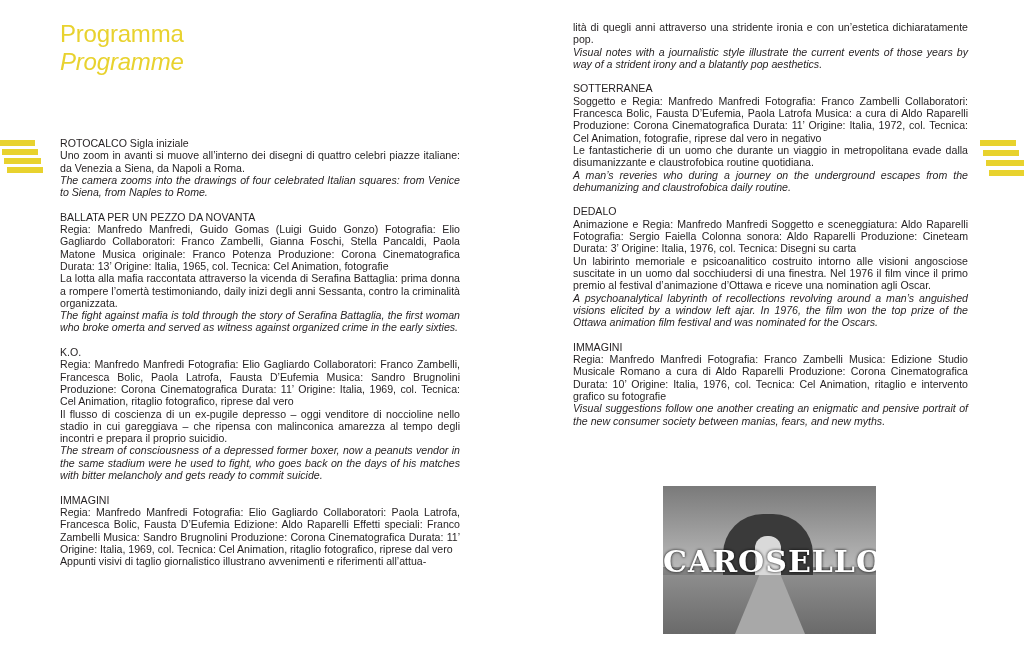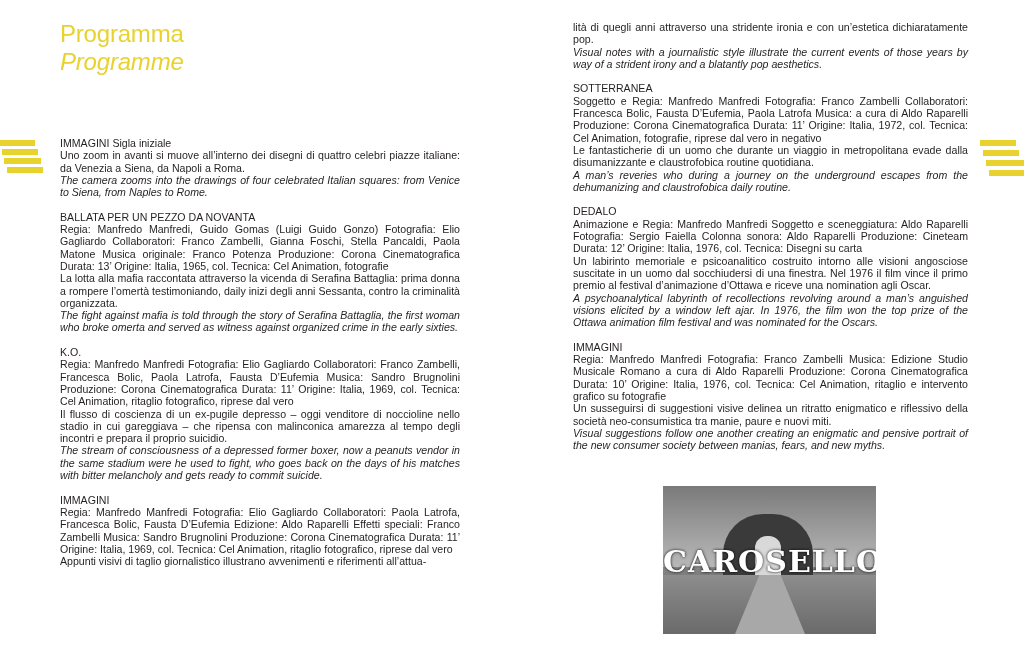--- a/index.html
+++ b/index.html
@@ -50,21 +50,21 @@
 
 <div class="stripes" style="left:980px; top:140px;">
   <div class="stripe" style="left:0; top:0; width:36px;"></div>
   <div class="stripe" style="left:3px; top:10px; width:36px;"></div>
   <div class="stripe" style="left:6px; top:20px; width:38px;"></div>
   <div class="stripe" style="left:9px; top:30px; width:40px;"></div>
 </div>
 
 <div class="col left">
   <div class="entry">
-    <p>IMMAGINI Sigla iniziale</p>
+    <p>ROTOCALCO Sigla iniziale</p>
     <p>Uno zoom in avanti si muove all’interno dei disegni di quattro celebri piazze italiane: da Venezia a Siena, da Napoli a Roma.</p>
     <p class="en">The camera zooms into the drawings of four celebrated Italian squares: from Venice to Siena, from Naples to Rome.</p>
   </div>
   <div class="entry">
     <p>BALLATA PER UN PEZZO DA NOVANTA</p>
     <p>Regia: Manfredo Manfredi, Guido Gomas (Luigi Guido Gonzo) Fotografia: Elio Gagliardo Collaboratori: Franco Zambelli, Gianna Foschi, Stella Pancaldi, Paola Matone Musica originale: Franco Potenza Produzione: Corona Cinematografica Durata: 13’ Origine: Italia, 1965, col. Tecnica: Cel Animation, fotografie</p>
     <p>La lotta alla mafia raccontata attraverso la vicenda di Serafina Battaglia: prima donna a rompere l’omertà testimoniando, daily inizi degli anni Sessanta, contro la criminalità organizzata.</p>
     <p class="en">The fight against mafia is told through the story of Serafina Battaglia, the first woman who broke omerta and served as witness against organized crime in the early sixties.</p>
   </div>
   <div class="entry">
@@ -86,28 +86,27 @@
     <p class="en">Visual notes with a journalistic style illustrate the current events of those years by way of a strident irony and a blatantly pop aesthetics.</p>
   </div>
   <div class="entry">
     <p>SOTTERRANEA</p>
     <p>Soggetto e Regia: Manfredo Manfredi Fotografia: Franco Zambelli Collaboratori: Francesca Bolic, Fausta D’Eufemia, Paola Latrofa Musica: a cura di Aldo Raparelli Produzione: Corona Cinematografica Durata: 11’ Origine: Italia, 1972, col. Tecnica: Cel Animation, fotografie, riprese dal vero in negativo</p>
     <p>Le fantasticherie di un uomo che durante un viaggio in metropolitana evade dalla disumanizzante e claustrofobica routine quotidiana.</p>
     <p class="en">A man’s reveries who during a journey on the underground escapes from the dehumanizing and claustrofobica daily routine.</p>
   </div>
   <div class="entry">
     <p>DEDALO</p>
-    <p>Animazione e Regia: Manfredo Manfredi Soggetto e sceneggiatura: Aldo Raparelli Fotografia: Sergio Faiella Colonna sonora: Aldo Raparelli Produzione: Cineteam Durata: 12’ Origine: Italia, 1976, col. Tecnica: Disegni su carta</p>
+    <p>Animazione e Regia: Manfredo Manfredi Soggetto e sceneggiatura: Aldo Raparelli Fotografia: Sergio Faiella Colonna sonora: Aldo Raparelli Produzione: Cineteam Durata: 3’ Origine: Italia, 1976, col. Tecnica: Disegni su carta</p>
     <p>Un labirinto memoriale e psicoanalitico costruito intorno alle visioni angosciose suscitate in un uomo dal socchiudersi di una finestra. Nel 1976 il film vince il primo premio al festival d’animazione d’Ottawa e riceve una nomination agli Oscar.</p>
     <p class="en">A psychoanalytical labyrinth of recollections revolving around a man’s anguished visions elicited by a window left ajar. In 1976, the film won the top prize of the Ottawa animation film festival and was nominated for the Oscars.</p>
   </div>
   <div class="entry">
     <p>IMMAGINI</p>
     <p>Regia: Manfredo Manfredi Fotografia: Franco Zambelli Musica: Edizione Studio Musicale Romano a cura di Aldo Raparelli Produzione: Corona Cinematografica Durata: 10’ Origine: Italia, 1976, col. Tecnica: Cel Animation, ritaglio e intervento grafico su fotografie</p>
-    <p>Un susseguirsi di suggestioni visive delinea un ritratto enigmatico e riflessivo della società neo-consumistica tra manie, paure e nuovi miti.</p>
     <p class="en">Visual suggestions follow one another creating an enigmatic and pensive portrait of the new consumer society between manias, fears, and new myths.</p>
   </div>
 </div>
 
 <div class="photo">
   <div class="sky"></div>
   <div class="facade"></div>
   <div class="facade-inner"></div>
   <div class="ground"></div>
   <div class="path"></div>

